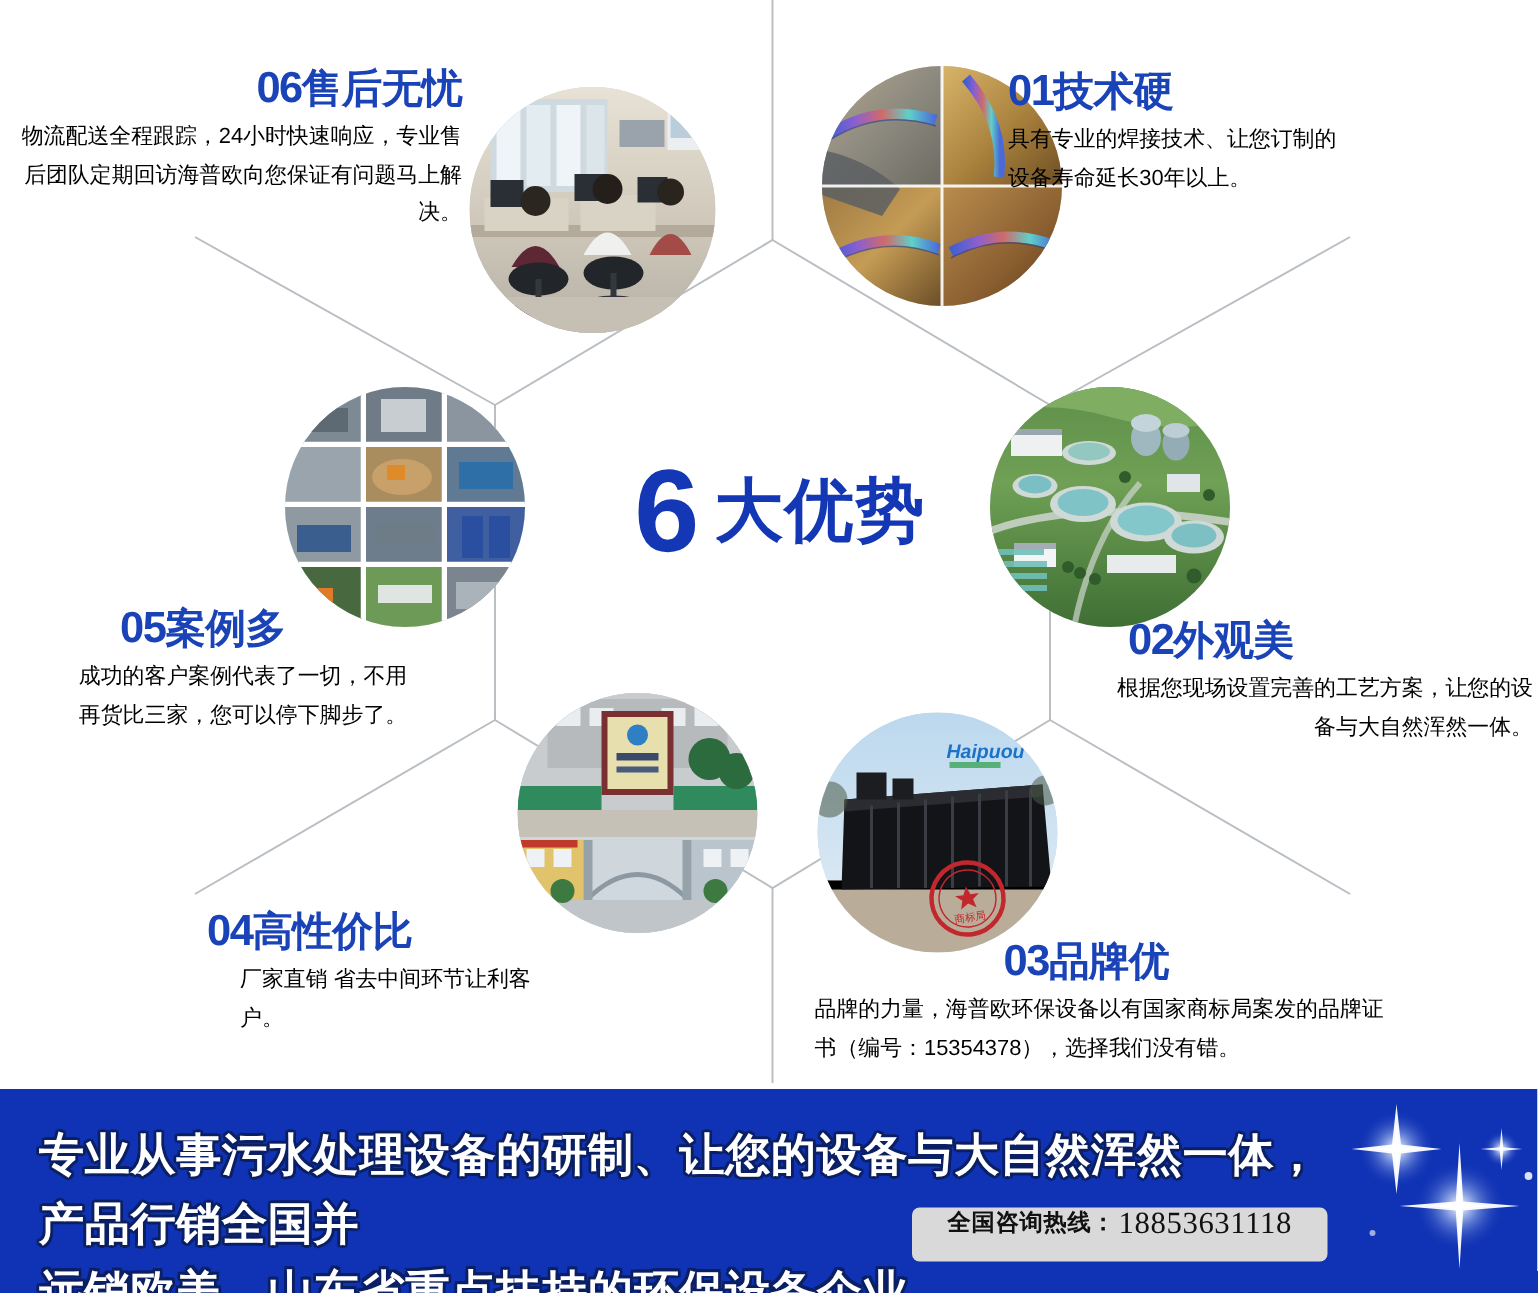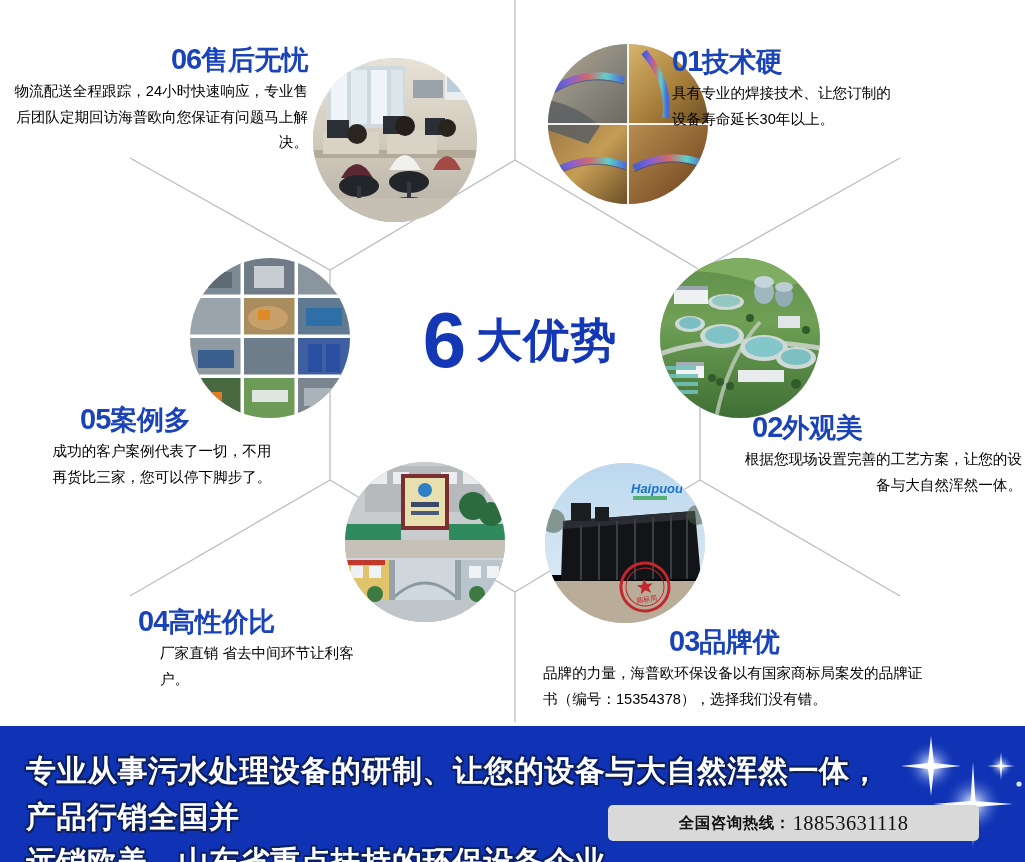--- a/index.html
+++ b/index.html
@@ -106,24 +106,24 @@
     letter-spacing: 0.5px;
     text-shadow:
       -1.6px -1.6px 0 #0b1f63,  1.6px -1.6px 0 #0b1f63,
       -1.6px  1.6px 0 #0b1f63,  1.6px  1.6px 0 #0b1f63,
        0 -1.8px 0 #0b1f63, 0 1.8px 0 #0b1f63,
       -1.8px 0 0 #0b1f63, 1.8px 0 0 #0b1f63;
   }
   #hotline {
     position: absolute;
     left: 608px; top: 805px;
-    width: 371px; height: 36px;
+    width: 277px; height: 36px;
     background: #d9d9d9;
     border-radius: 5px;
-    display: flex; align-items: center; justify-content: center;
+    display: flex; justify-content: center;
     white-space: nowrap;
   }
   #hotline .hl-label {
     color: #111111;
     font-size: 15.5px;
     font-family: "Liberation Serif", "DejaVu Serif", serif;
     font-weight: bold;
     letter-spacing: 0.5px;
   }
   #hotline .hl-num {
@@ -302,21 +302,21 @@
         <circle cx="52" cy="120" r="4"></circle>
           <circle cx="60" cy="124" r="4"></circle>
         <circle cx="70" cy="128" r="4"></circle>
           <circle cx="136" cy="126" r="5"></circle>
         <circle cx="146" cy="72" r="4"></circle>
           <circle cx="90" cy="60" r="4"></circle>
       </g>
     </svg>
   </div>
 
-  <div class="photo" id="p03" style="left:545px; top:463px; width:160px; height:160px;">
+  <div class="photo" id="p03" style="left:545px; top:475px; width:160px; height:160px;">
     <svg viewBox="0 0 160 160">
       <defs>
         <linearGradient id="sky03" x1="0" y1="0" x2="0" y2="1">
           <stop offset="0%" stop-color="#bcd8ee"></stop>
             <stop offset="100%" stop-color="#e4eef5"></stop>
         </linearGradient>
       </defs>
       <rect width="160" height="160" fill="url(#sky03)"></rect>
 
       <rect x="0" y="112" width="160" height="48" fill="#b9ac99"></rect>

